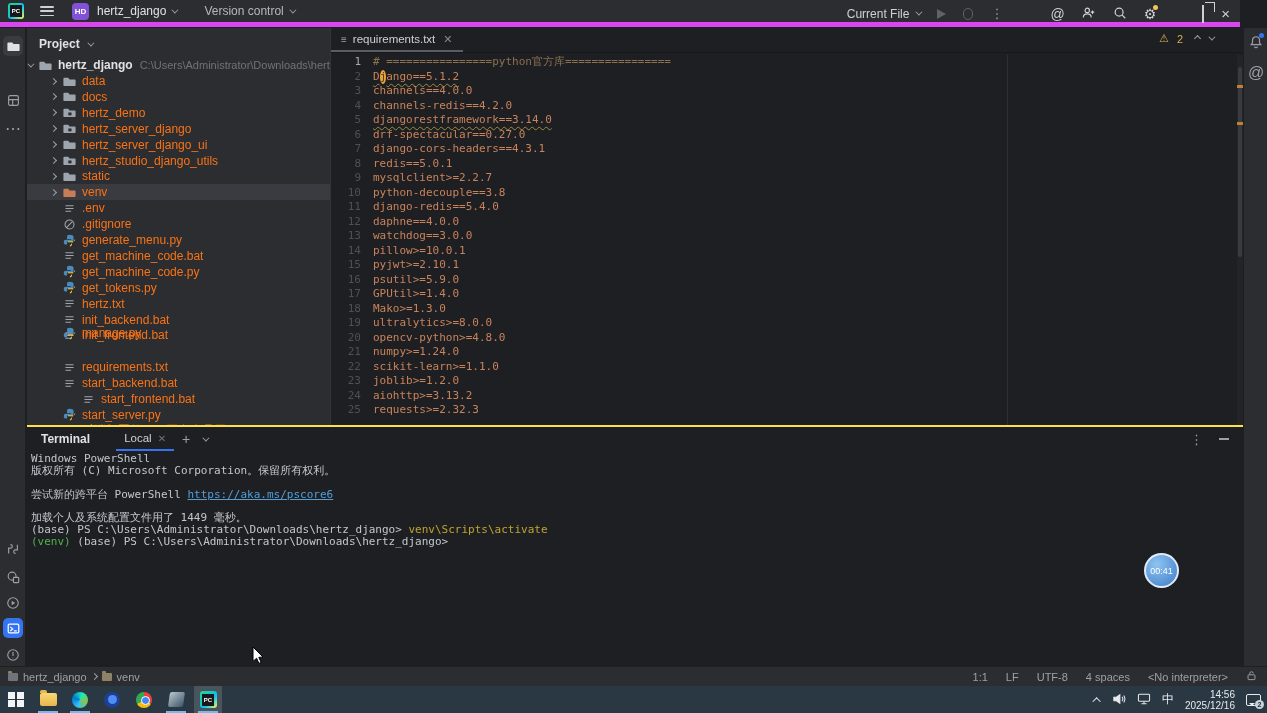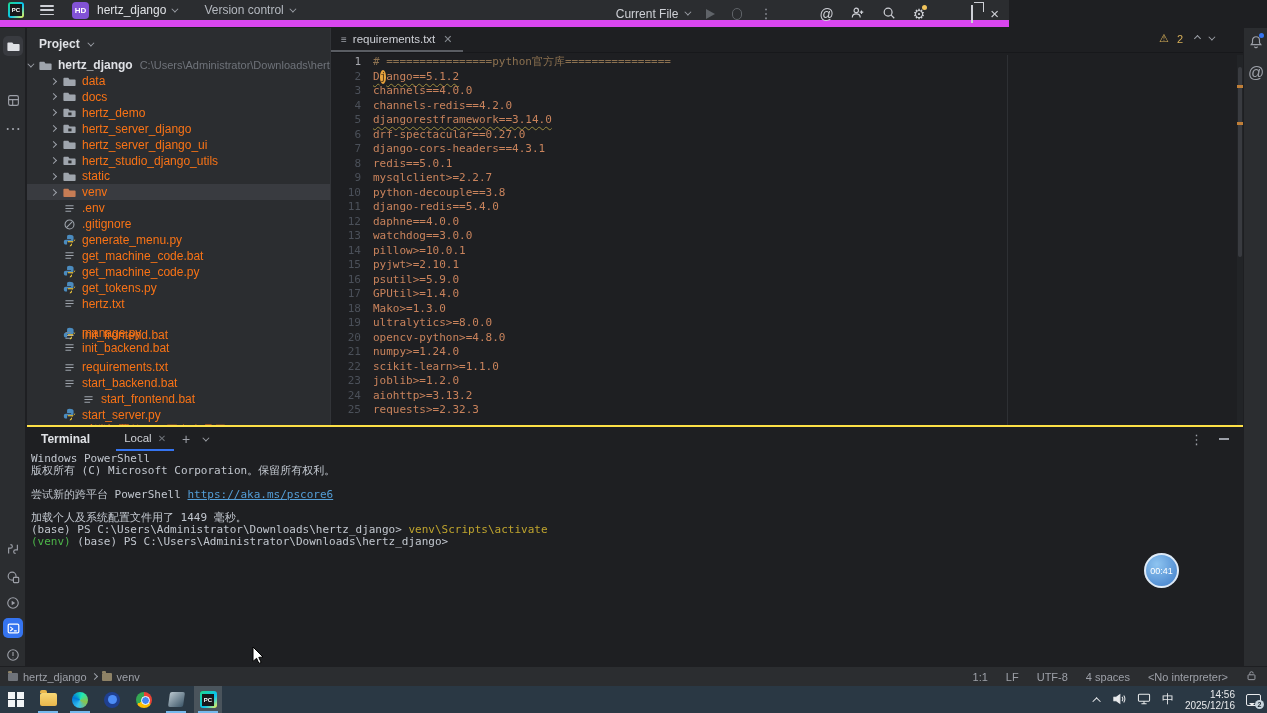--- a/index.html
+++ b/index.html
@@ -1,22 +1,22 @@
 <!DOCTYPE html>
 <html><head>
 <meta charset="utf-8">
 <style>
   * { margin:0; padding:0; box-sizing:border-box; }
   html,body { background:#101114; }
   .screen { position:relative; width:1267px; height:713px; overflow:hidden;
             background:#1E1F22; font-family:"Liberation Sans",sans-serif; color:#DFE1E5; }
 
   
-  .titlebar { position:absolute; left:0; top:0; width:1009px; height:27px; background:#2B2D30;
-              border-bottom:7px solid #d946ef; display:flex; align-items:center; }
+  .titlebar { position:absolute; left:0; top:0; width:1240px; height:27px; background:#2B2D30;
+              border-bottom:5px solid #d946ef; display:flex; align-items:center; }
   .appicon { width:16px; height:16px; margin-left:8px; border-radius:3px;
              background:linear-gradient(135deg,#21D789,#07C3F2 55%,#FCF84A); position:relative; }
   .appicon::after { content:"PC"; position:absolute; inset:2px; background:#17181B; color:#FFF;
                     font-size:6px; font-weight:bold; display:flex; align-items:center; justify-content:center; }
   .burger { width:14px; height:10px; margin-left:16px; display:flex; flex-direction:column; justify-content:space-between; cursor:pointer;}
   .burger i { height:1.5px; background:#CED0D6; border-radius:1px; }
   .badge-hd { margin-left:18px; width:17px; height:17px; border-radius:4px; background:#8252D6;
               color:#FFF; font-size:8px; font-weight:bold; display:flex; align-items:center; justify-content:center; }
   .tb-item { display:flex; align-items:center; gap:5px; margin-left:8px; font-size:12px; color:#DFE1E5; cursor:pointer;}
   .tb-item.dim { color:#B4B8BF; margin-left:28px; }
@@ -421,21 +421,21 @@
         <div class="trow" style="top: 238.6px;">
           <span style="width:24px"></span>
           <span class="spacer"></span>
     <span class="ic">
             <svg width="13" height="13" viewBox="0 0 16 16" fill="none" stroke="#9FA5AD" stroke-width="1.3">
               <path d="M3 4.5h10M3 8h10M3 11.5h7"></path>
             </svg>
           </span>
     <span class="tname">hertz.txt</span>
         </div>
-        <div class="trow" style="top: 254.5px; margin-top: 28px;">
+        <div class="trow" style="top: 254.5px;">
           <span style="width:24px"></span>
           <span class="spacer"></span>
     <span class="ic">
             <svg width="13" height="13" viewBox="0 0 16 16" fill="none" stroke="#9FA5AD" stroke-width="1.3">
               <path d="M3 4.5h10M3 8h10M3 11.5h7"></path>
             </svg>
           </span>
     <span class="tname">init_backend.bat</span>
         </div>
         <div class="trow" style="top: 270.4px;">

